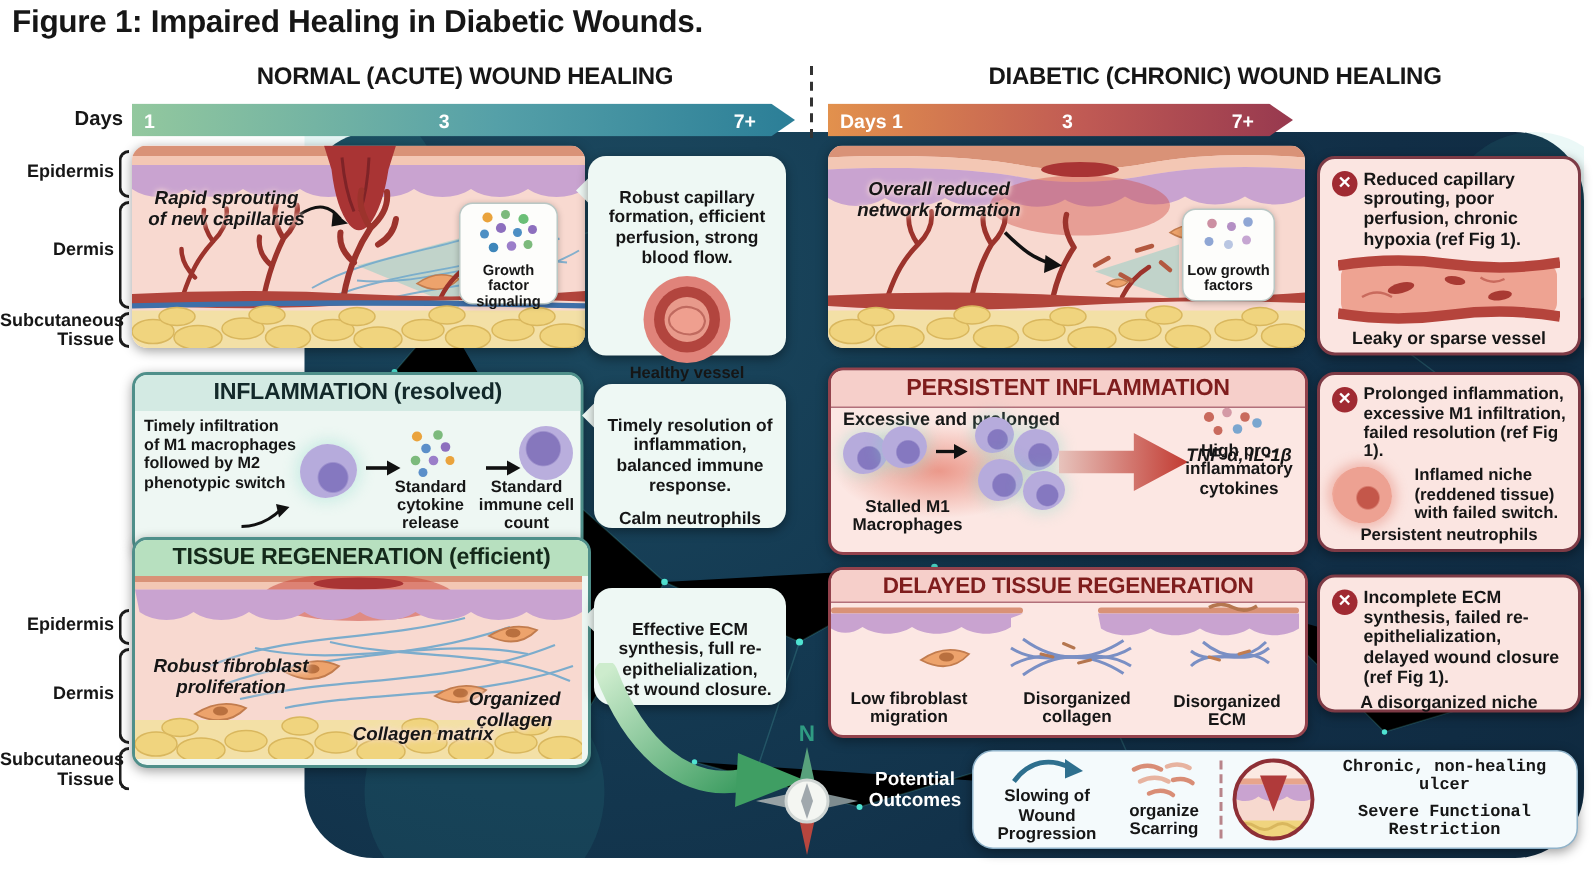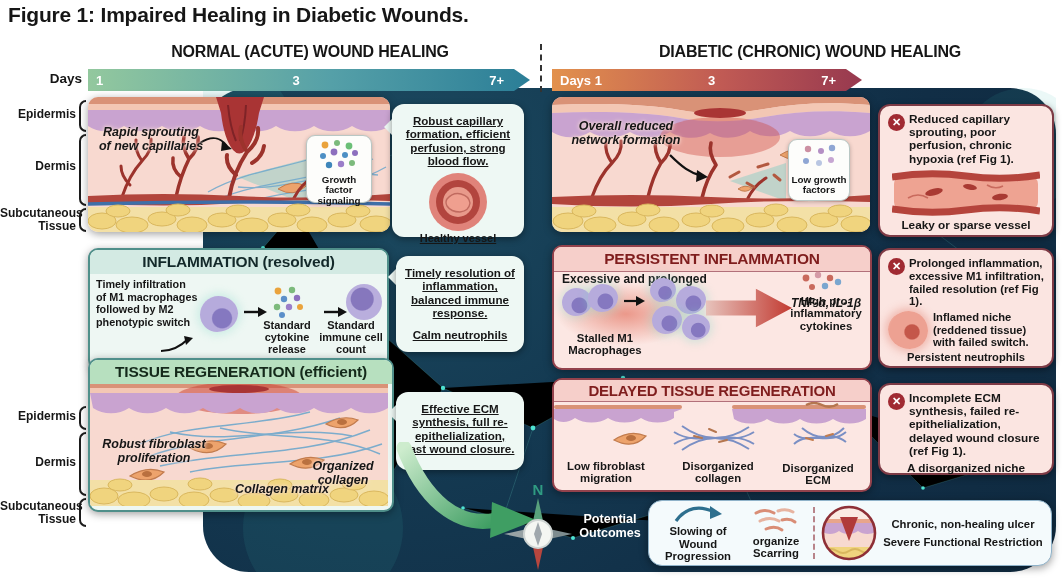--- a/index.html
+++ b/index.html
@@ -38,21 +38,21 @@
   .hdr-green{background:#b7e0bf;color:#14291a;}
   .hdr-pink{background:#f6cfca;color:#7f1d1d;border-bottom:1.5px solid #b2707a;}
 
   .annot{font-weight:700;font-size:12.5px;line-height:1.08;text-shadow:0 0 3px #f8ddd5,0 0 5px #f8ddd5;}
   .badge{background:#fdfdfb;border:1.5px solid #b9c7c4;border-radius:9px;text-align:center;
          box-shadow:0 1px 4px rgba(0,0,0,.25);padding:3px 2px;box-sizing:border-box;}
   .badge-txt{font-size:9.8px;font-weight:700;line-height:1.05;}
 
   
   .callout{background:#eef8f4;border-radius:12px;box-shadow:0 2px 7px rgba(0,0,0,.4);
-           padding:10px 7px;box-sizing:border-box;text-align:center;text-decoration:underline;}
+           padding:21px 7px;box-sizing:border-box;text-align:center;}
   .callout-txt{font-size:11.6px;font-weight:700;line-height:1.16;}
   .tail-l{width:0;height:0;border:9px solid transparent;border-right-color:#eef8f4;border-left:none;}
 
   
   .alert{background:#fbe5e1;border:2px solid #7d3a45;border-radius:12px;
          box-shadow:0 2px 7px rgba(0,0,0,.4);padding:7px 8px;box-sizing:border-box;}
   .alert-row{display:flex;gap:4px;align-items:flex-start;}
   .xbadge{flex:0 0 17px;width:17px;height:17px;border-radius:50%;background:#a02a32;color:#fff;
           font-size:11px;font-weight:800;line-height:17px;text-align:center;margin-top:1px;}
   .alert-txt{font-size:11.8px;font-weight:700;line-height:1.12;}
@@ -365,21 +365,21 @@
       <circle cx="27" cy="16" r="3.2" fill="#7aa6cf"></circle>
   </svg>
   <div class="abs ctr" style="left:788px;top:296px;width:76px;font-size:12px;font-weight:700;">TNF-α, IL-1β</div>
   <div class="abs cap" style="left:786px;top:295px;width:80px;font-size:11.4px;">High pro-inflammatory cytokines</div>
 
   <div class="abs alert" style="left:878px;top:248px;width:176px;height:120px;">
     <div class="alert-row">
       <div class="xbadge">✕</div>
       <div class="alert-txt" style="font-size:11.4px;">Prolonged inflammation, excessive M1 infiltration, failed resolution (ref Fig 1).</div>
     </div>
-    <div style="display:flex;align-items:center;gap:5px;margin-top:3px;">
+    <div style="display:flex;align-items:center;gap:15px;margin-top:3px;">
       <div class="cell-red" style="flex:0 0 40px;width:40px;height:38px;"></div>
       <div class="alert-txt" style="font-size:11.2px;">Inflamed niche (reddened tissue) with failed switch.</div>
     </div>
     <div class="alert-cap" style="font-size:11.2px;margin-top:2px;">Persistent neutrophils</div>
   </div>
 
   <div class="abs skin-lab rt" style="left:6px;top:410px;width:70px;">Epidermis</div>
   <div class="abs brace" style="left:79px;top:406px;height:24px;"></div>
   <div class="abs skin-lab rt" style="left:6px;top:456px;width:70px;">Dermis</div>
   <div class="abs brace" style="left:79px;top:432px;height:64px;"></div>
@@ -538,19 +538,19 @@
         <rect width="56" height="56" fill="#f7d9cf"></rect>
         <rect y="0" width="56" height="14" fill="#fbe9e2"></rect>
         <rect y="14" width="56" height="4" fill="#e8a58c"></rect>
         <path d="M0,18 H56 V26 c-5,4 -14,4 -19,0 c-5,4 -14,4 -19,0 c-5,4 -13,4 -18,0 Z" fill="#c9a3d0"></path>
         <polygon points="19,12 37,12 28,36" fill="#b03a3a"></polygon>
         <rect y="42" width="56" height="14" fill="#f0d47e"></rect>
         <path d="M4,46 q6,-4 12,0 q6,4 12,0 q6,-4 12,0 q6,4 12,0" stroke="#d9b75e" stroke-width="2" fill="none"></path>
       </g>
       <circle cx="28" cy="28" r="26" fill="none" stroke="#8e2f36" stroke-width="2.6"></circle>
     </svg>
-    <div style="flex:1;">
+    <div style="flex:1;font-family:Liberation Mono, monospace;">
       <div class="out-cap">Chronic, non-healing ulcer</div>
       <div class="out-cap" style="margin-top:5px;">Severe Functional Restriction</div>
     </div>
   </div>
 
 </div>
 
 </body></html>

